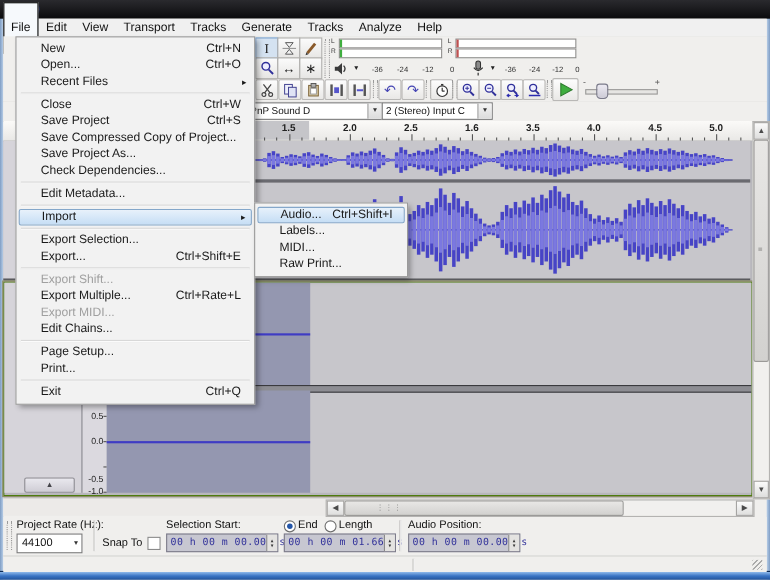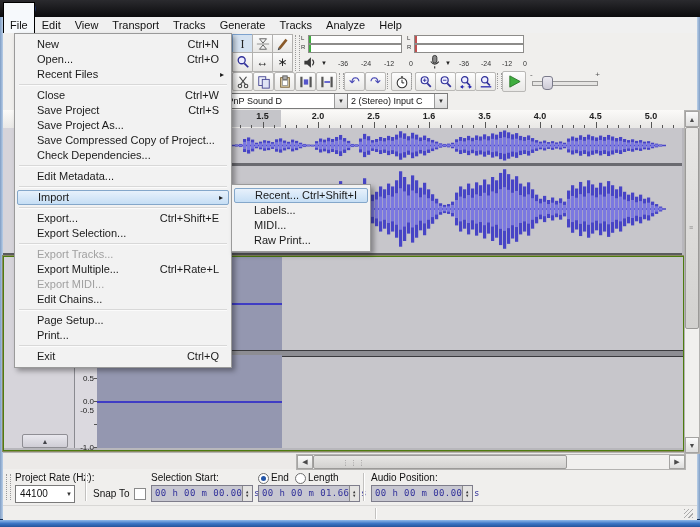--- a/index.html
+++ b/index.html
@@ -817,21 +817,21 @@
   <div id="track2box">
     <div class="panel" style="left:0;top:0;width:70px;height:191px;">
       <div id="collapse-btn" style="left:18px;top:177px;width:44px;height:12px;">▲</div>
     </div>
     <div class="vruler" style="left:70px;top:0;width:23px;height:191px;">
       <div id="vruler2-marks">
           <div class="vrlabel" style="left: 19px; top: 121px;">0.5</div>
           <div class="vrtick" style="left: 19px; top: 121px;"></div>
           <div class="vrlabel" style="left: 19px; top: 144px;">0.0</div>
           <div class="vrtick" style="left: 19px; top: 144px;"></div>
-          <div class="vrlabel" style="left: 19px; top: 153px;">-0.5</div>
+          <div class="vrlabel" style="left: 19px; top: 179px;">-0.5</div>
           <div class="vrtick" style="left: 19px; top: 167px;"></div>
           <div class="vrlabel" style="left: 19px; top: 190px;">-1.0</div>
           <div class="vrtick" style="left: 19px; top: 190px;"></div>
         </div>
     </div>
     <div class="wavearea" style="left:93px;top:0;width:586px;height:191px;">
       <div class="selreg" style="left:0;top:0;width:185px;height:93px;"></div>
       <div class="flatline" style="left:0;top:46px;width:185px;"></div>
       <div class="chdivider" style="left:0;top:93px;width:586px;height:5px;border-top:1px solid #3a3a3e;border-bottom:1px solid #3a3a3e;background:#8d8d93;"></div>
       <div class="selreg" style="left:0;top:98px;width:185px;height:93px;"></div>
@@ -903,40 +903,40 @@
   <div id="resize-grip"></div>
 </div>
 
 <div class="menu" id="filemenu" style="left:14px;top:33px;width:216px;">
     <div class="mi"><span>New</span><span class="accel">Ctrl+N</span></div>
     <div class="mi"><span>Open...</span><span class="accel">Ctrl+O</span></div>
     <div class="mi"><span>Recent Files</span><span class="subarr">▸</span></div>
     <div class="msep"></div>
     <div class="mi"><span>Close</span><span class="accel">Ctrl+W</span></div>
     <div class="mi"><span>Save Project</span><span class="accel">Ctrl+S</span></div>
+    <div class="mi"><span>Save Compressed Copy of Project...</span></div>
     <div class="mi"><span>Save Project As...</span></div>
-    <div class="mi"><span>Save Compressed Copy of Project...</span></div>
     <div class="mi"><span>Check Dependencies...</span></div>
     <div class="msep"></div>
     <div class="mi"><span>Edit Metadata...</span></div>
     <div class="msep"></div>
     <div class="mi hl"><span>Import</span><span class="subarr">▸</span></div>
     <div class="msep"></div>
+    <div class="mi"><span>Export Selection...</span></div>
     <div class="mi"><span>Export...</span><span class="accel">Ctrl+Shift+E</span></div>
-    <div class="mi"><span>Export Selection...</span></div>
     <div class="msep"></div>
-    <div class="mi dis"><span>Export Tracks...</span></div>
+    <div class="mi dis"><span>Export Shift...</span></div>
     <div class="mi"><span>Export Multiple...</span><span class="accel">Ctrl+Rate+L</span></div>
     <div class="mi dis"><span>Export MIDI...</span></div>
     <div class="mi"><span>Edit Chains...</span></div>
     <div class="msep"></div>
     <div class="mi"><span>Page Setup...</span></div>
     <div class="mi"><span>Print...</span></div>
     <div class="msep"></div>
     <div class="mi"><span>Exit</span><span class="accel">Ctrl+Q</span></div>
   </div>
 
 <div class="menu" id="submenu" style="left:231px;top:184px;width:138px;">
-    <div class="mi hl"><span>Recent...</span><span class="accel">Ctrl+Shift+I</span></div>
+    <div class="mi hl"><span>Audio...</span><span class="accel">Ctrl+Shift+I</span></div>
     <div class="mi"><span>Labels...</span></div>
     <div class="mi"><span>MIDI...</span></div>
     <div class="mi"><span>Raw Print...</span></div>
   </div>
 
 </body></html>

